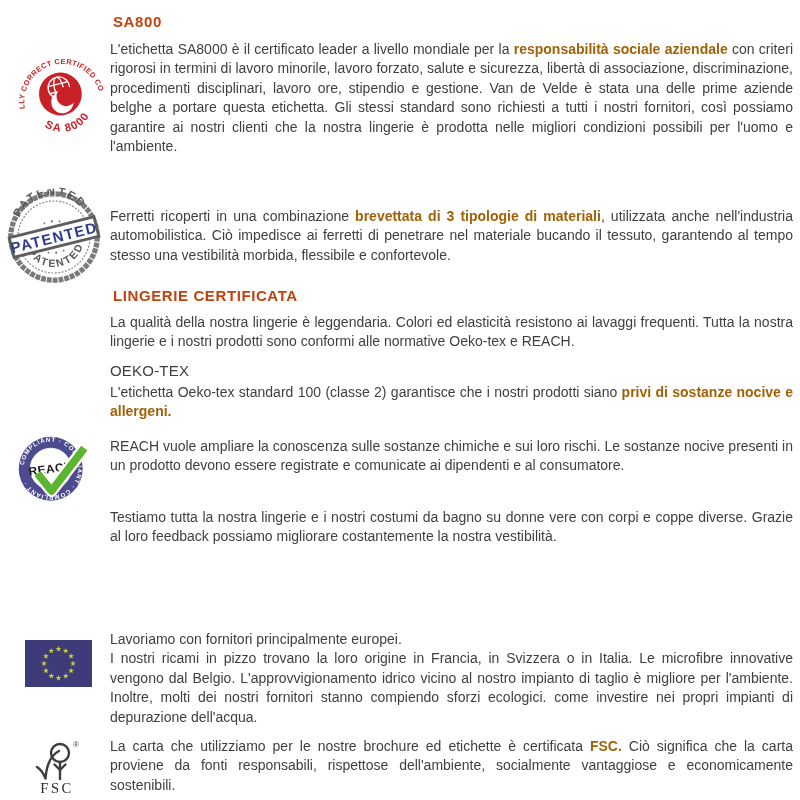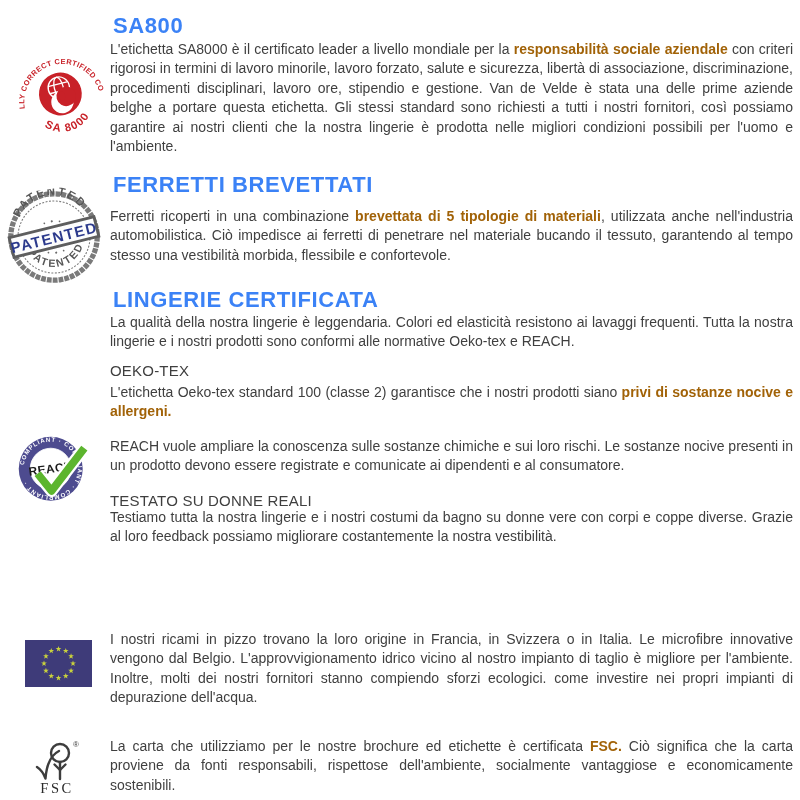--- a/index.html
+++ b/index.html
@@ -3,21 +3,21 @@
 <meta charset="utf-8">
 <style>
   * { margin:0; padding:0; box-sizing:border-box; }
   html,body { background:#ffffff; }
   body { font-family:"Liberation Sans", sans-serif; color:#3f3f3f; }
   .page { position:relative; width:800px; height:800px; background:#fff; overflow:hidden; }
 
   .txt { position:absolute; left:110px; width:683px; font-size:14px; line-height:1.39;
          text-align:justify; color:#3f3f3f; }
   .txt b { color:#a16207; }
-  .h1 { position:absolute; left:113px; font-size:22px; font-weight:700; color:#3b82f6;
+  .h1 { position:absolute; left:113px; font-size:15px; font-weight:700; color:#c2410c;
         letter-spacing:0.6px; font-family:"Liberation Sans", sans-serif; }
   .sub { position:absolute; left:110px; font-size:15px; color:#3f3f3f; letter-spacing:0.2px; }
   .intro { text-align:left; }
 
   .badge { position:absolute; }
   .sa-badge  { left:15px;  top:52px;  width:93px; height:93px; transform:rotate(-14deg); }
   .pat-badge { left:6px;   top:189px; width:96px; height:96px; transform:rotate(-8deg); }
   .oeko-badge{ left:24px;  top:372px; width:62px; height:60px; background:#3aa184;
                border-radius:52% 6% 52% 52%; display:flex; flex-direction:column;
                align-items:center; justify-content:center; color:#fff; font-weight:700;
@@ -54,22 +54,21 @@
       <ellipse cx="51" cy="47.5" rx="3.6" ry="5.2" fill="#c82128"></ellipse>
       <text font-family="Liberation Sans, sans-serif" font-size="8" font-weight="bold" fill="#c82128" letter-spacing="0.4">
         <textPath href="#saTop" startOffset="50%" text-anchor="middle">ETHICALLY CORRECT CERTIFIED COMPANY</textPath>
       </text>
       <text font-family="Liberation Sans, sans-serif" font-size="12" font-weight="bold" fill="#c82128" letter-spacing="1.4">
         <textPath href="#saBot" startOffset="50%" text-anchor="middle">SA 8000</textPath>
       </text>
     </svg>
   </div>
 
-  <div class="h1" style="top:172px;">FERRETTI BREVETTATI</div>
-  <div class="txt" style="top:207px;"><span>Ferretti ricoperti in una combinazione </span><b>brevettata di 5 tipologie di materiali</b><span>, utilizzata anche nell'industria automobilistica. Ciò impedisce ai ferretti di penetrare nel materiale bucando il tessuto, garantendo al tempo stesso una vestibilità morbida, flessibile e confortevole.</span></div>
+  <div class="txt" style="top:207px;"><span>Ferretti ricoperti in una combinazione </span><b>brevettata di 3 tipologie di materiali</b><span>, utilizzata anche nell'industria automobilistica. Ciò impedisce ai ferretti di penetrare nel materiale bucando il tessuto, garantendo al tempo stesso una vestibilità morbida, flessibile e confortevole.</span></div>
 
   <div class="badge pat-badge">
     <svg viewBox="0 0 100 100">
       <defs>
         <path id="patTop" d="M 15,55 A 37,37 0 1 1 85,55"></path>
         <path id="patBot" d="M 19,57 A 32,32 0 0 0 81,57"></path>
       </defs>
       <circle cx="50" cy="50" r="45" fill="none" stroke="#6b6b6b" stroke-width="5.5" stroke-dasharray="5 1.1" opacity="0.9"></circle>
       <circle cx="50" cy="50" r="37.5" fill="none" stroke="#787878" stroke-width="1.1" stroke-dasharray="2 1.6"></circle>
       <text font-family="Liberation Sans, sans-serif" font-size="12" font-weight="bold" fill="#575757" letter-spacing="2">
@@ -113,24 +112,24 @@
         <textPath href="#reachRing" startOffset="2%">COMPLIANT · COMPLIANT · COMPLIANT ·</textPath>
       </text>
       <text x="46" y="51" text-anchor="middle" transform="rotate(-8 46 46)" font-family="Liberation Sans, sans-serif" font-size="14.5" font-weight="bold" fill="#1a1a1a" letter-spacing="0.5">REACH</text>
       <g fill="none" stroke-linejoin="round">
         <path d="M 30,52 L 47,73 L 87,21" stroke="#ffffff" stroke-width="15"></path>
         <path d="M 30,52 L 47,73 L 87,21" stroke="#5cb52e" stroke-width="9.5"></path>
       </g>
     </svg>
   </div>
 
-  <div class="sub" style="top:492px;">TESTATO SU DONNE REALI</div>
   <div class="txt" style="top:508px;"><span>Testiamo tutta la nostra lingerie e i nostri costumi da bagno su donne vere con corpi e coppe diverse. Grazie al loro feedback possiamo migliorare costantemente la nostra vestibilità.</span></div>
 
   <div class="txt" style="top:630px;">
+    <div class="intro">Lavoriamo con fornitori principalmente europei.</div>
     <div><span>I nostri ricami in pizzo trovano la loro origine in Francia, in Svizzera o in Italia. Le microfibre innovative vengono dal Belgio. L'approvvigionamento idrico vicino al nostro impianto di taglio è migliore per l'ambiente. Inoltre, molti dei nostri fornitori stanno compiendo sforzi ecologici. come investire nei propri impianti di depurazione dell'acqua.</span></div>
   </div>
 
   <div class="badge eu-flag">
     <svg viewBox="0 0 67 47">
       <defs>
         <path id="star" d="M0,-3 L0.71,-0.97 L2.85,-0.93 L1.15,0.37 L1.76,2.43 L0,1.2 L-1.76,2.43 L-1.15,0.37 L-2.85,-0.93 L-0.71,-0.97 Z"></path>
       </defs>
       <rect width="67" height="47" fill="#3e3b79"></rect>
       <g fill="#c9d23c">

